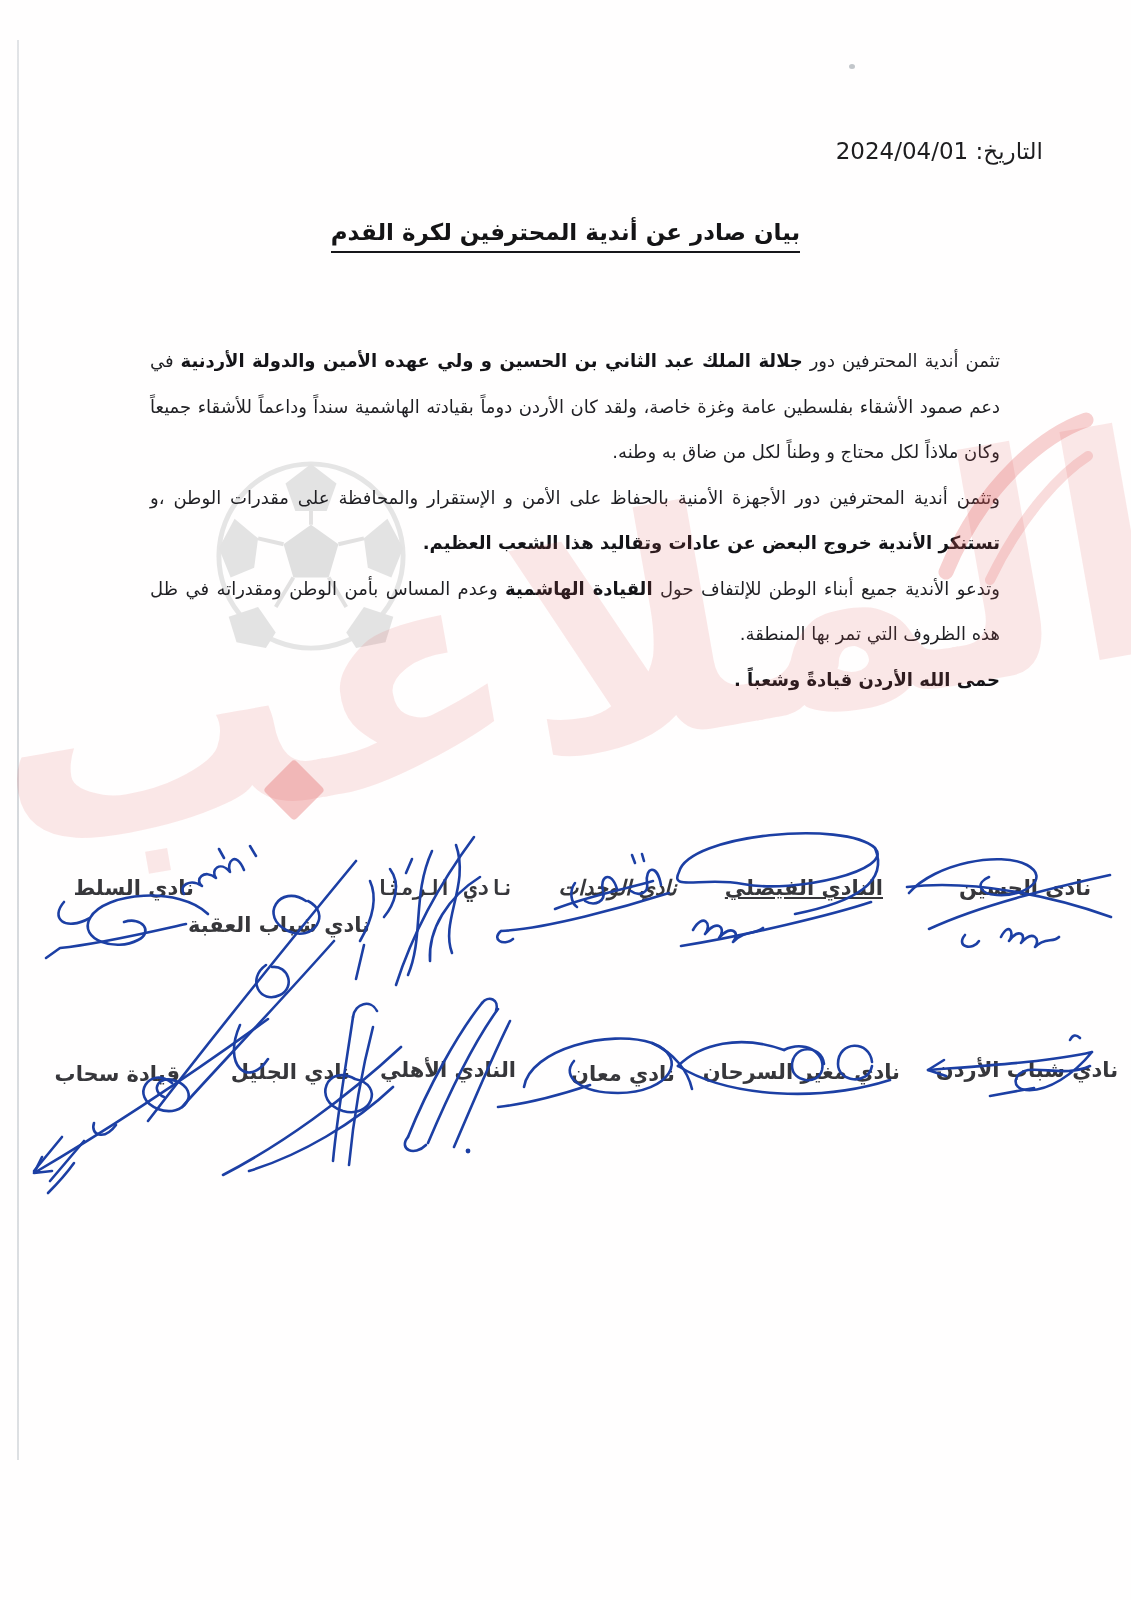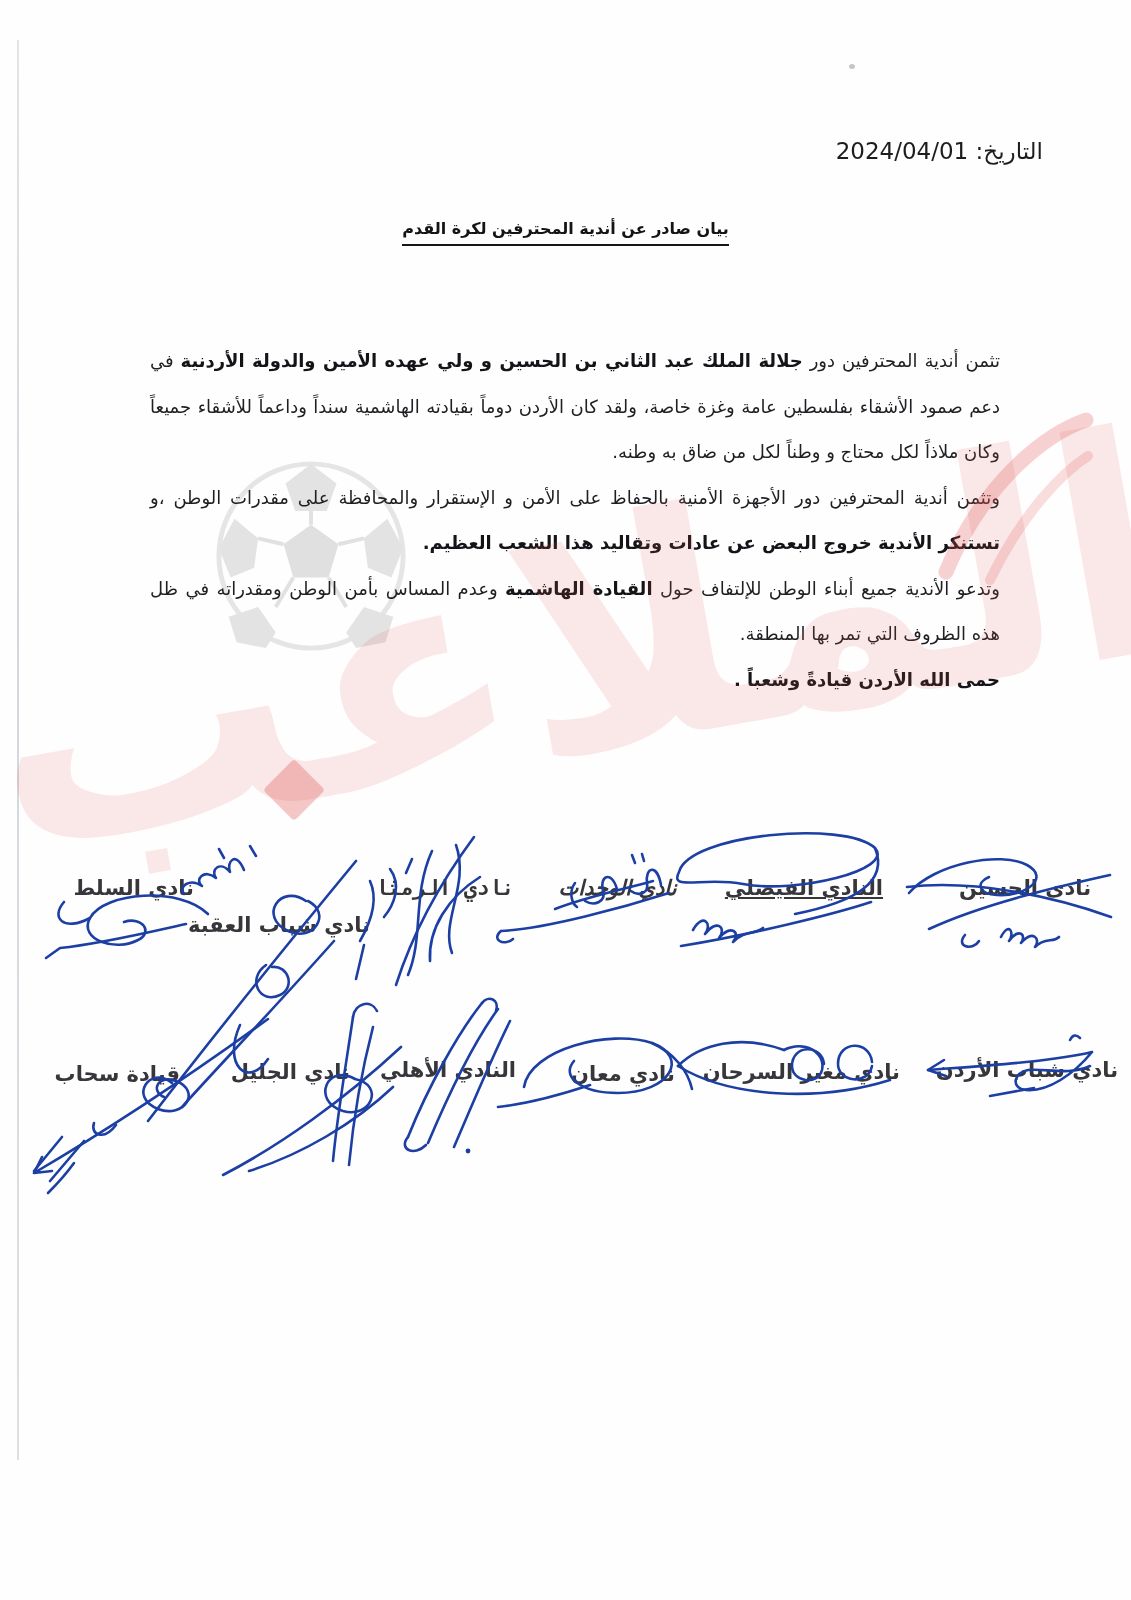--- a/index.html
+++ b/index.html
@@ -8,21 +8,21 @@
     overflow:hidden;font-family:"DejaVu Sans",sans-serif;direction:rtl;
   }
   .scan-edge{position:absolute;left:17px;top:40px;width:2px;height:1420px;
     background:linear-gradient(#d8dbdf,#c4c9cf 40%,#d2d6da);opacity:.75;}
   .speck{position:absolute;left:849px;top:64px;width:6px;height:5px;border-radius:50%;
     background:#9aa0a6;opacity:.6;}
 
   .date-line{position:absolute;top:138px;right:88px;font-size:23px;color:#1d1d1f;
     letter-spacing:.2px;}
   .doc-title{position:absolute;top:219px;left:0;width:100%;text-align:center;
-    font-size:16px;font-weight:700;color:#141416;}
+    font-size:23px;font-weight:700;color:#141416;}
   .doc-title span{border-bottom:2.4px solid #17171a;padding-bottom:6px;}
 
   .body-text{position:absolute;top:338px;right:131px;width:850px;
     font-size:18px;line-height:45.5px;color:#1f1f23;text-align:justify;}
   .body-text p{margin:0;}
   .body-text .b{font-weight:700;color:#141418;}
   .closing{text-align:right;font-weight:700;color:#141418;}
 
   
   .ball{position:absolute;left:213px;top:458px;width:196px;height:196px;opacity:.5;z-index:1;}

